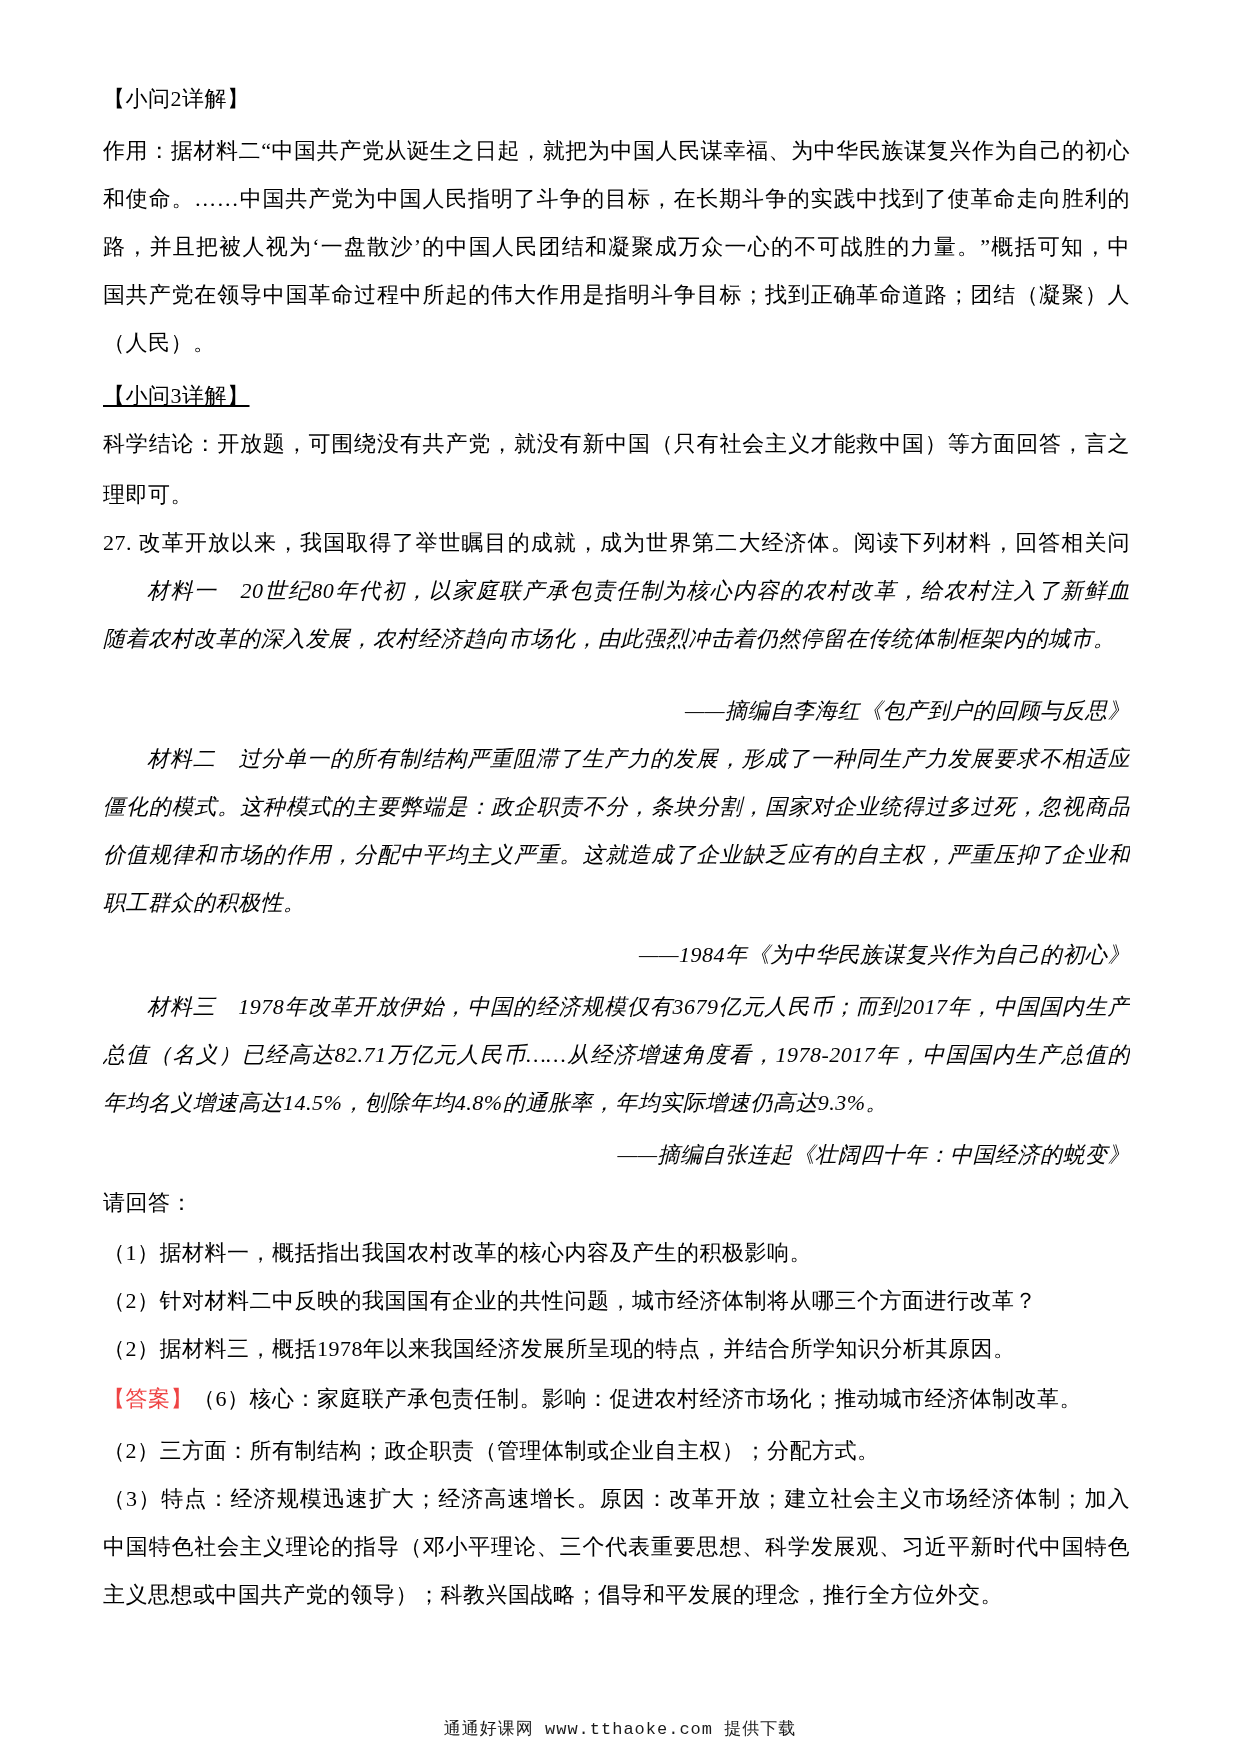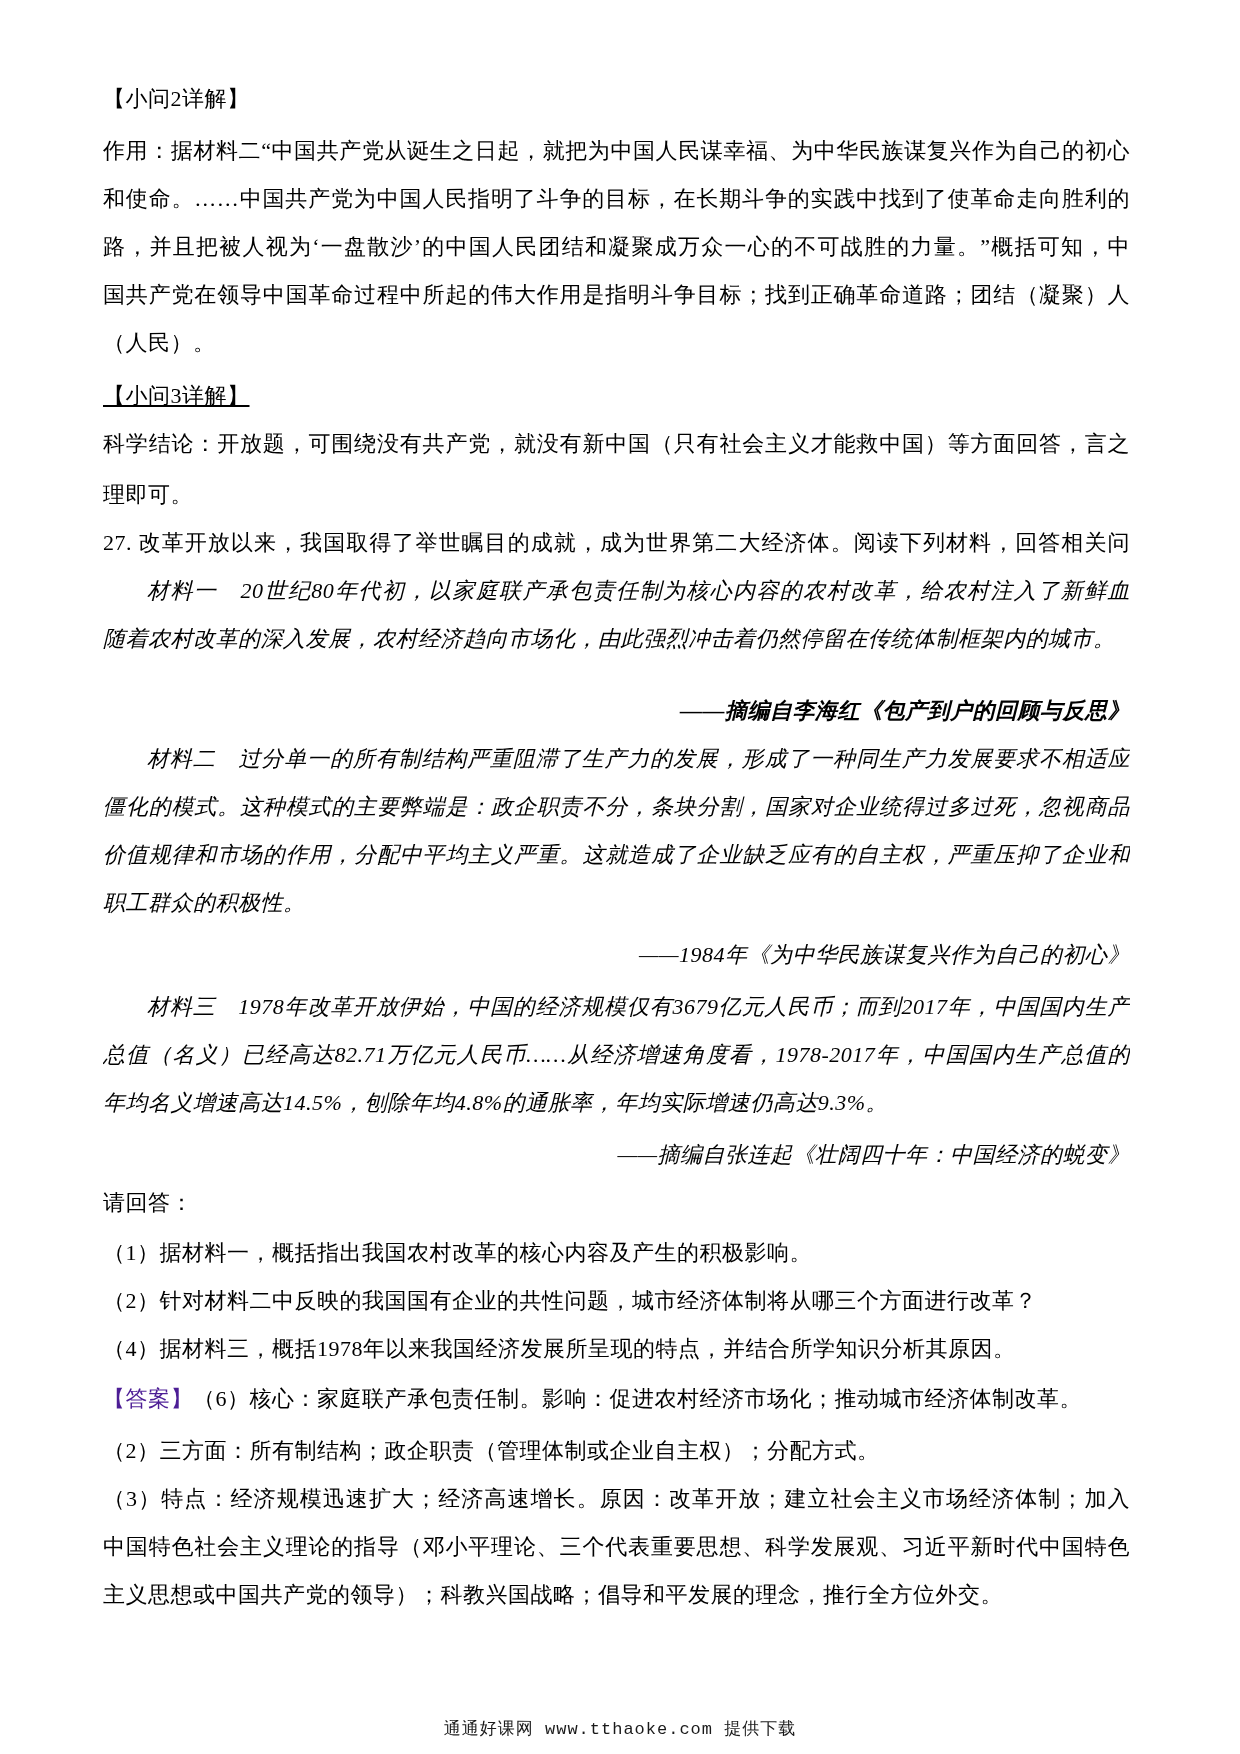--- a/index.html
+++ b/index.html
@@ -51,21 +51,21 @@
     font-style: italic;
   }
   .answer-label {
     color: #2e74b5;
   }
   
   .mt4  { margin-top: 4px; }
   .mt5  { margin-top: 5px; text-decoration: underline; }
   .mt3  { margin-top: 3px; }
   .mt2  { margin-top: 2px; }
-  .mt24 { margin-top: 24px; font-weight: bold; }
+  .mt24 { margin-top: 24px; }
   .footer {
     position: absolute;
     left: 0;
     right: 0;
     top: 1718px;
     text-align: center;
     font-size: 17px;
     line-height: 24px;
     color: #1a1a1a;
     letter-spacing: 1px;
@@ -96,23 +96,23 @@
     <div class="line fill kai">价值规律和市场的作用，分配中平均主义严重。这就造成了企业缺乏应有的自主权，严重压抑了企业和广大</div>
     <div class="line kai">职工群众的积极性。</div>
     <div class="line right kai mt4">——1984年《为中华民族谋复兴作为自己的初心》</div>
     <div class="line fill indent kai mt4">材料三　1978年改革开放伊始，中国的经济规模仅有3679亿元人民币；而到2017年，中国国内生产</div>
     <div class="line fill kai">总值（名义）已经高达82.71万亿元人民币……从经济增速角度看，1978-2017年，中国国内生产总值的</div>
     <div class="line kai">年均名义增速高达14.5%，刨除年均4.8%的通胀率，年均实际增速仍高达9.3%。</div>
     <div class="line right kai mt4">——摘编自张连起《壮阔四十年：中国经济的蜕变》</div>
     <div class="line">请回答：</div>
     <div class="line mt2">（1）据材料一，概括指出我国农村改革的核心内容及产生的积极影响。</div>
     <div class="line">（2）针对材料二中反映的我国国有企业的共性问题，城市经济体制将从哪三个方面进行改革？</div>
-    <div class="line">（4）据材料三，概括1978年以来我国经济发展所呈现的特点，并结合所学知识分析其原因。</div>
+    <div class="line">（2）据材料三，概括1978年以来我国经济发展所呈现的特点，并结合所学知识分析其原因。</div>
     <div class="line mt2">
-      <span class="answer-label" style="color: #4c1d95;">【答案】</span><span>（6）核心：家庭联产承包责任制。影响：促进农村经济市场化；推动城市经济体制改革。</span>
+      <span class="answer-label" style="color: #ef4444;">【答案】</span><span>（6）核心：家庭联产承包责任制。影响：促进农村经济市场化；推动城市经济体制改革。</span>
     </div>
     <div class="line mt4">（2）三方面：所有制结构；政企职责（管理体制或企业自主权）；分配方式。</div>
     <div class="line fill">（3）特点：经济规模迅速扩大；经济高速增长。原因：改革开放；建立社会主义市场经济体制；加入 WTO；</div>
     <div class="line fill">中国特色社会主义理论的指导（邓小平理论、三个代表重要思想、科学发展观、习近平新时代中国特色社会</div>
     <div class="line">主义思想或中国共产党的领导）；科教兴国战略；倡导和平发展的理念，推行全方位外交。</div>
 
   </div>
 
   <div class="footer">通通好课网  www.tthaoke.com  提供下载</div>
 </div>

